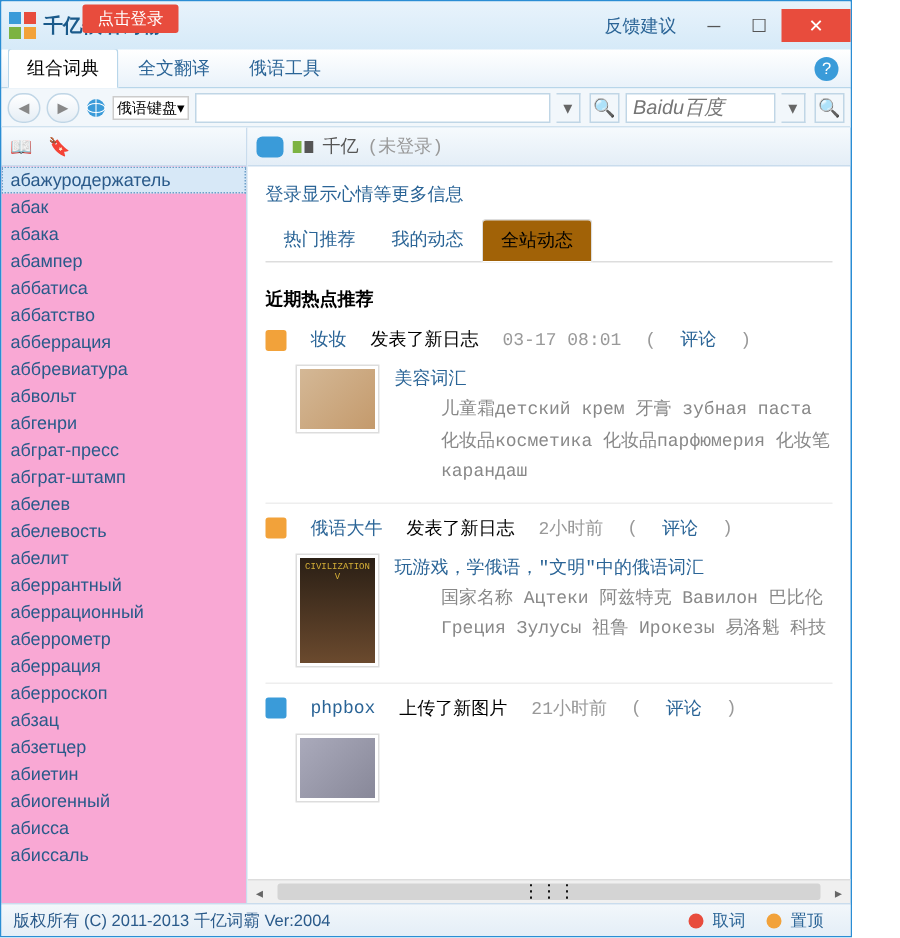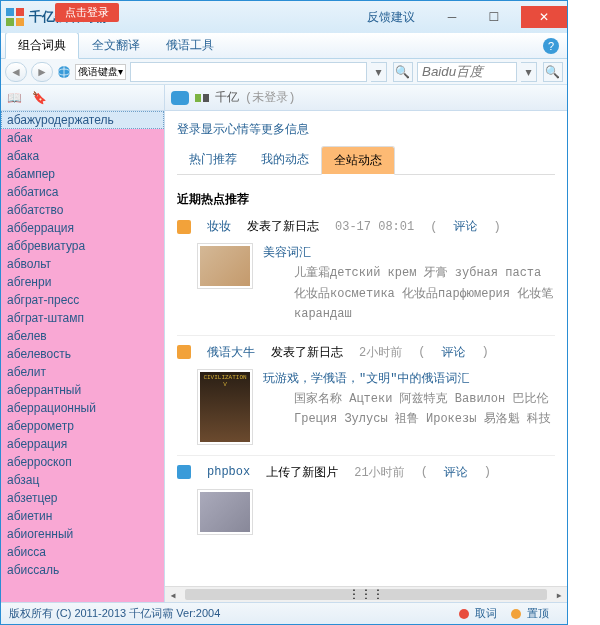--- a/index.html
+++ b/index.html
@@ -4,21 +4,21 @@
 <style>
   * { box-sizing: border-box; margin: 0; padding: 0; }
   body { font-family: "Microsoft YaHei", Arial, sans-serif; font-size: 12px; background: #fff; width: 600px; height: 625px; overflow: hidden; }
   .window { border: 1px solid #2a8dd4; width: 568px; height: 625px; display: flex; flex-direction: column; }
   
   
   .titlebar { height: 32px; background: linear-gradient(#e8f3fb, #d6eaf8); display: flex; align-items: center; padding: 0 0 0 4px; position: relative; }
   .logo { width: 20px; height: 20px; margin-right: 4px; }
   .title { color: #1a5a8a; font-weight: bold; font-size: 13px; }
   .login-btn { background: #e84c3d; color: #fff; padding: 2px 10px; border-radius: 2px; margin-left: 8px; cursor: pointer; font-size: 11px; position:absolute; top:2px; left:46px;}
-  .titlebar-right { margin-left: auto; display: flex; align-items:center; height:100%;gap:12px; }
+  .titlebar-right { margin-left: auto; display: flex; align-items:center; height:100%; }
   .feedback { color: #2a6496; margin-right: 10px; cursor:pointer; font-size:12px;}
   .ctrl-btn { width: 30px; height: 22px; display:flex; align-items:center; justify-content:center; cursor:pointer; color:#555;}
   .ctrl-btn.close { background: #e84c3d; color:#fff; width:46px; height:22px;}
   
   
   .maintabs { height: 26px; background: linear-gradient(#fff,#e9f2fa); border-bottom: 1px solid #b8d6ea; display: flex; align-items:flex-end; padding-left:4px;}
   .maintab { padding: 4px 12px; border: 1px solid transparent; border-bottom:none; cursor:pointer; color:#2a6496;}
   .maintab.active { background:#fff; border:1px solid #b8d6ea; border-bottom:1px solid #fff; border-radius:3px 3px 0 0; margin-bottom:-1px; color:#000;}
   .help-icon { margin-left:auto; margin-right:8px; width:16px; height:16px; border-radius:50%; background:#3a9bd9; color:#fff; display:flex; align-items:center; justify-content:center; font-size:11px; cursor:pointer; align-self:center;}
   
@@ -43,21 +43,21 @@
   .word.sel { background:#d7e8f7; border:1px dotted #6fa0c9; padding:1px 5px;}
   
   .rightcol { flex:1; display:flex; flex-direction:column; overflow:hidden;font-family:Liberation Mono, monospace;}
   .righthdr { height:26px; background:linear-gradient(#f6fafd,#e4eef7); border-bottom:1px solid #c9dced; display:flex; align-items:center; padding:0 6px; gap:6px; color:#555;}
   .cloud-icon { width:18px; height:14px; background:#3a9bd9; border-radius:4px; position:relative;}
   .qy-icon { width:14px; height:14px; }
   .login-info { color:#2a6496; margin:10px 12px 8px; cursor:pointer;}
   
   .subtabs { display:flex; border-bottom:1px solid #ddd; margin:0 12px; }
   .subtab { padding:5px 12px; cursor:pointer; color:#2a6496;}
-  .subtab.active { border:1px solid #ddd; border-bottom:1px solid #fff; margin-bottom:-1px; background:#fdba74; border-radius:3px 3px 0 0; color:#000;}
+  .subtab.active { border:1px solid #ddd; border-bottom:1px solid #fff; margin-bottom:-1px; background:#a16207; border-radius:3px 3px 0 0; color:#000;}
   
   .feed { flex:1; overflow-y:auto; padding:4px 12px;}
   .feed h4 { font-size:12px; margin:12px 0 10px; font-weight:bold;}
   .post { margin-bottom:8px; border-bottom:1px solid #eee; padding-bottom:10px;}
   .post-head { display:flex; align-items:center; gap:16px; margin-bottom:8px;}
   .badge { width:14px; height:14px; background:#f2a23a; border-radius:2px; display:inline-block;}
   .badge.blue { background:#3a9bd9;}
   .ulink { color:#2a6496; cursor:pointer;}
   .gray { color:#999;}
   .post-body { display:flex; gap:10px; margin-left:20px;}

